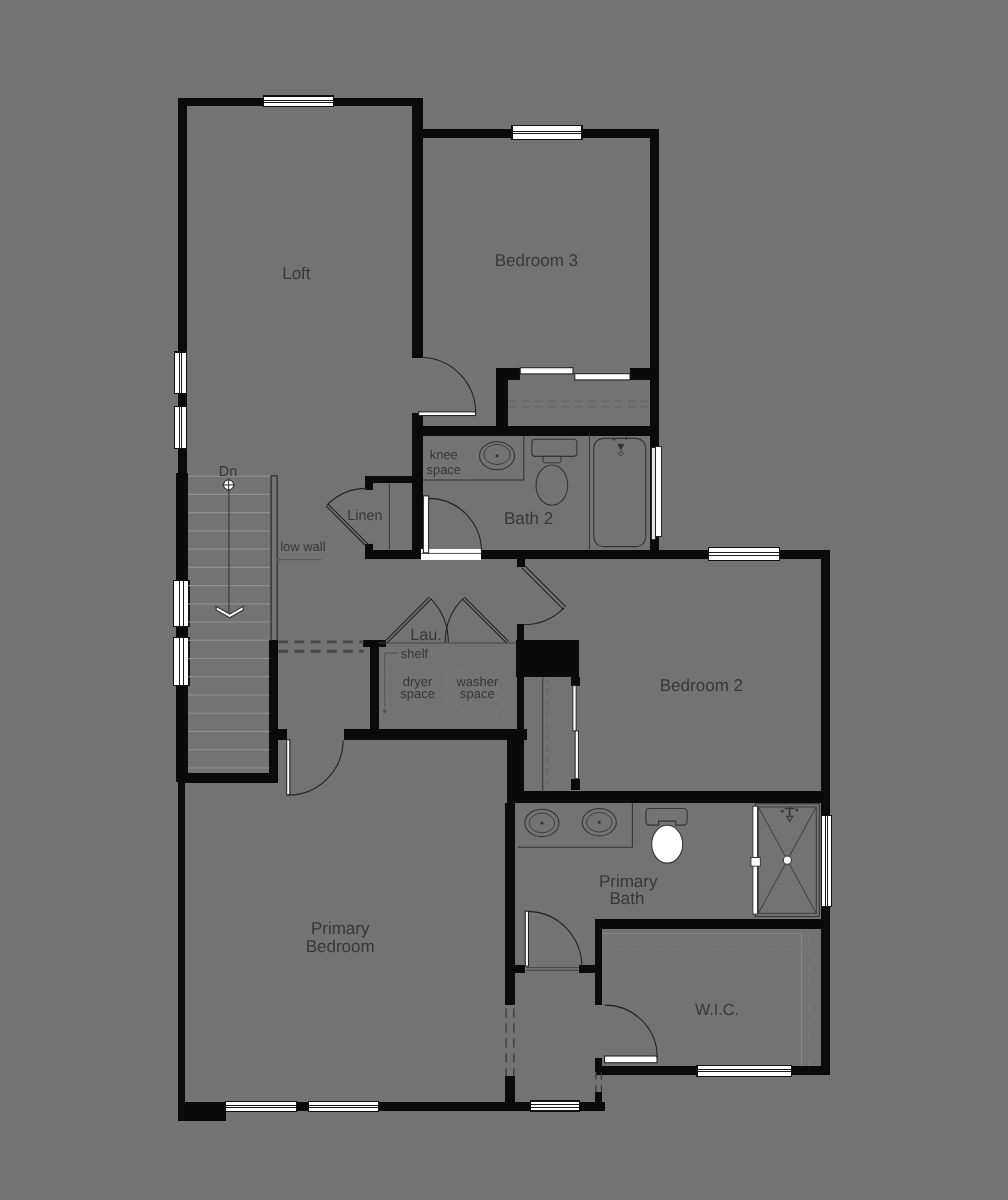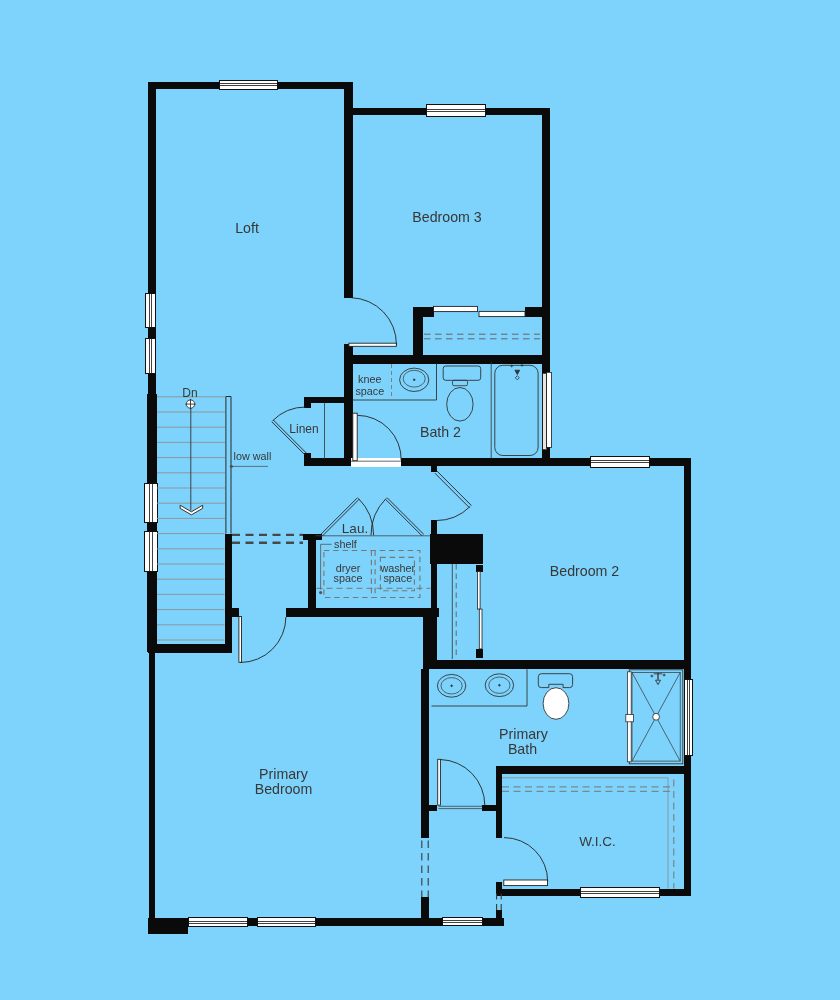--- a/index.html
+++ b/index.html
@@ -1,16 +1,16 @@
 <!DOCTYPE html>
 <html><head>
 <meta charset="utf-8">
 <style>
   html,body{margin:0;padding:0;background:#ffffff;}
-  .wrap{width:840px;height:1000px;position:relative;overflow:hidden;background:#7dd3fc;}
+  .wrap{width:840px;height:1000px;position:relative;overflow:hidden;background:#737373;}
   svg{display:block;}
   text{font-family:"Liberation Sans",sans-serif;fill:#383838;}
 </style>
 </head>
 <body>
 <div class="wrap">
 <svg width="840" height="1000" viewBox="0 0 840 1000">
 <g id="walls" fill="#0a0a0a" shape-rendering="crispEdges">
 
 <rect x="148" y="82" width="204.5" height="6.5"></rect>

